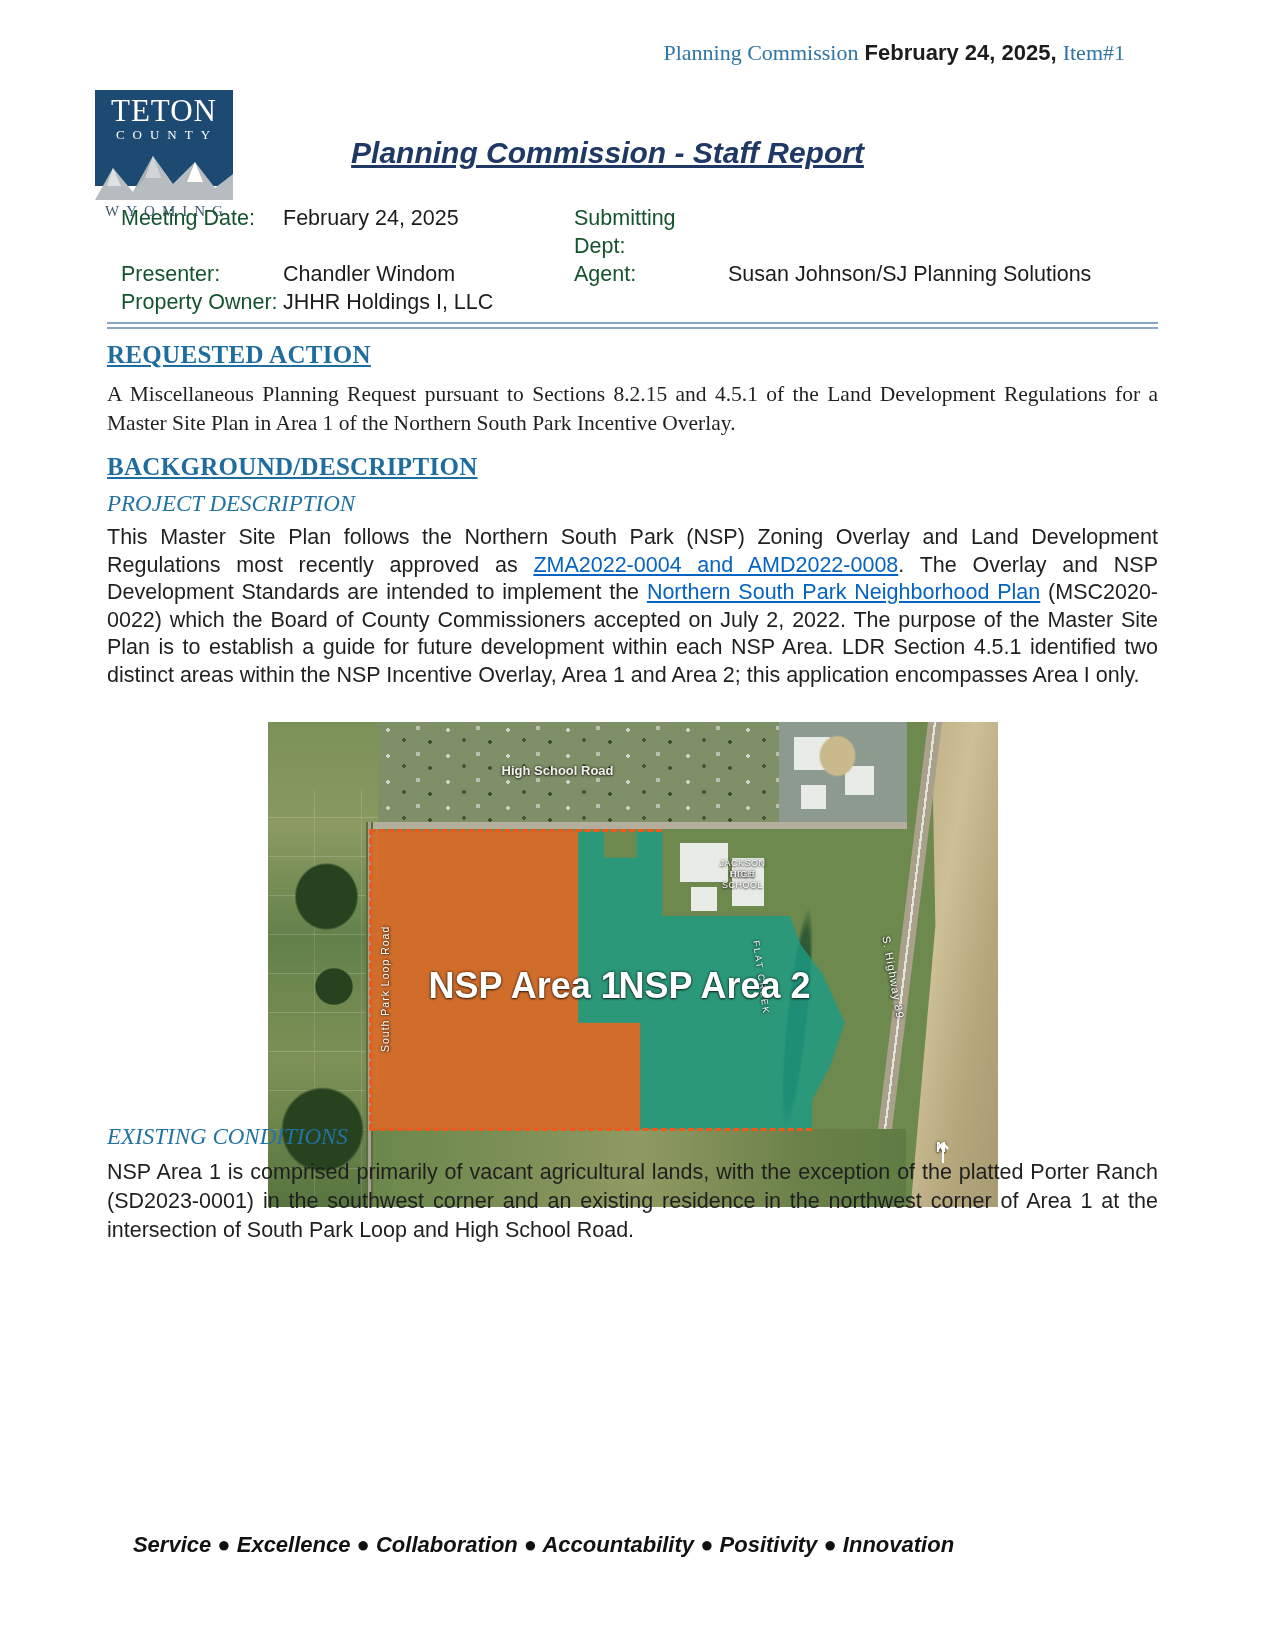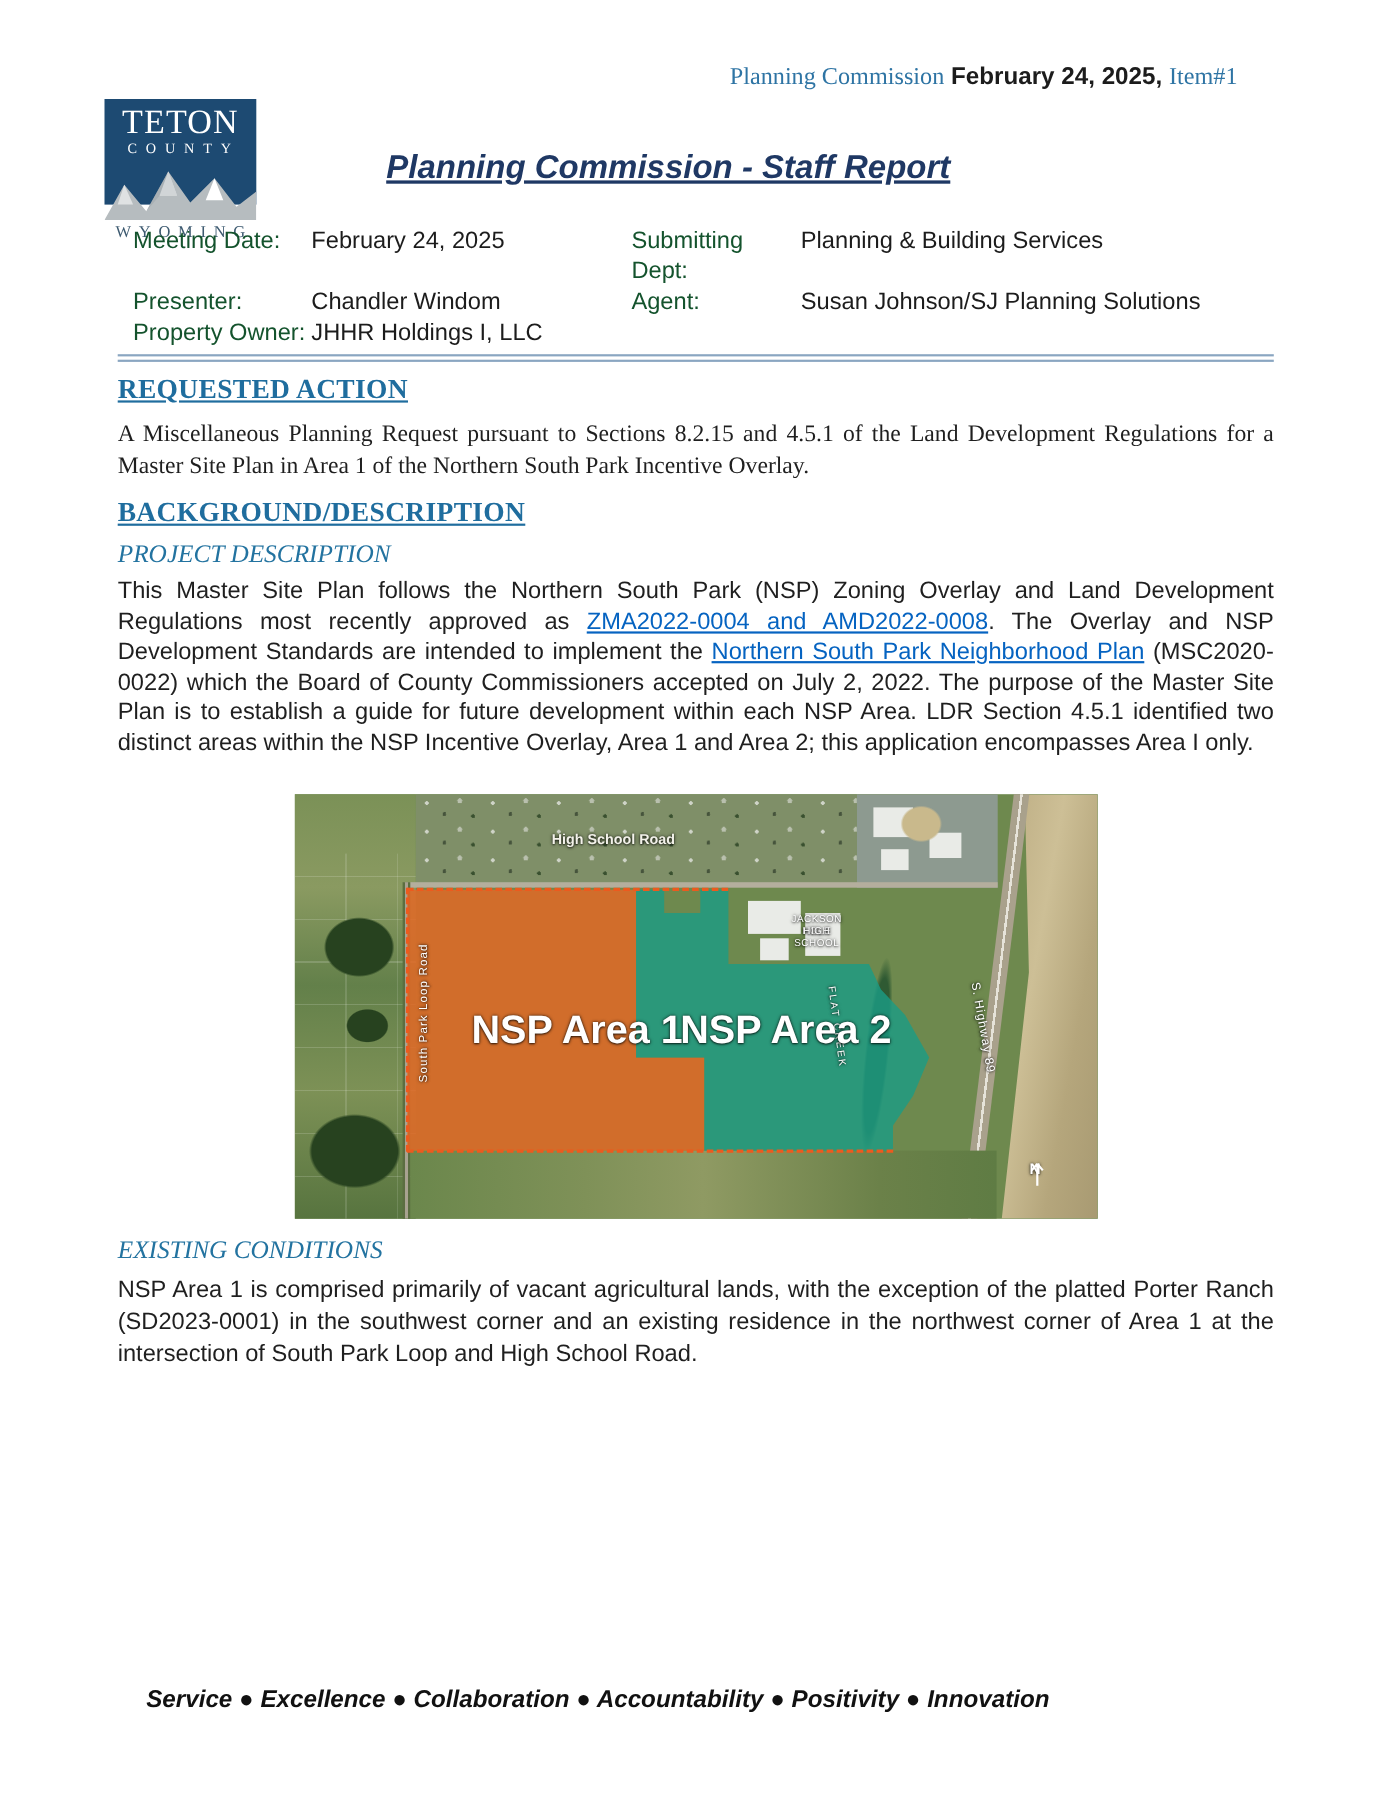--- a/index.html
+++ b/index.html
@@ -1,20 +1,20 @@
 <!DOCTYPE html>
 <html><head>
 <meta charset="utf-8">
 <style>
   html,body{margin:0;padding:0;background:#ffffff;}
   body{width:1265px;height:1637px;font-family:"Liberation Sans",sans-serif;color:#1f1f1f;position:relative;overflow:hidden;}
   .abs{position:absolute;}
 
   
-  .page-header{top:40px;right:140px;font-size:22px;white-space:nowrap;margin-top:16px;}
+  .page-header{top:40px;right:140px;font-size:22px;white-space:nowrap;}
   .ph-serif{font-family:"Liberation Serif",serif;color:#2e74a4;}
   .ph-date{font-weight:bold;color:#1c1c1c;}
 
   
   .logo{left:95px;top:70px;width:140px;text-align:center;}
   .logo-box{position:relative;width:138px;height:96px;background:#1d4a72;overflow:visible;margin-top:20px;}
   .logo-teton{font-family:"Liberation Serif",serif;color:#ffffff;font-size:31px;letter-spacing:1px;padding-top:5px;line-height:32px;}
   .logo-county{font-family:"Liberation Serif",serif;color:#ffffff;font-size:13px;letter-spacing:8px;line-height:16px;margin-left:6px;}
   .logo-mtns{position:absolute;left:0;bottom:-14px;width:138px;height:54px;}
   .logo-wyoming{font-family:"Liberation Serif",serif;color:#3d5a70;font-size:15px;letter-spacing:7px;margin-top:17px;margin-left:5px;}
@@ -38,21 +38,21 @@
   .ra-heading{top:341px;left:107px;}
   .ra-body{top:380px;left:107px;width:1051px;font-size:21.5px;line-height:29px;text-align:justify;font-family:Liberation Serif, serif;}
   .bd-heading{top:453px;left:107px;}
   .pd-heading{top:491px;left:107px;}
   .pd-body{top:524px;left:107px;width:1051px;font-size:21.5px;line-height:27.5px;text-align:justify;}
   .ec-heading{top:1124px;left:107px;}
   .ec-body{top:1158px;left:107px;width:1051px;font-size:21.5px;line-height:29px;text-align:justify;}
   a.doclink{color:#0563c1;text-decoration:underline;cursor:pointer;}
 
   
-  .map{top:722px;left:268px;width:730px;height:386px;overflow:hidden;background:#6e894e;}
+  .map{top:722px;left:268px;width:730px;height:485px;overflow:hidden;background:#6e894e;}
   .map *{position:absolute;}
   .m-fields-left{left:0;top:0;width:15%;height:100%;
     background:linear-gradient(180deg,#7b9157 0%,#8a9a61 22%,#63804a 45%,#7d9156 70%,#57743f 100%);}
   .m-grid{left:0;top:14%;width:15%;height:86%;
     background-image:repeating-linear-gradient(0deg,transparent 0 38px,rgba(255,255,255,0.16) 38px 39px),
                      repeating-linear-gradient(90deg,transparent 0 46px,rgba(255,255,255,0.13) 46px 47px);}
   .m-pond{background:radial-gradient(ellipse at center,#27421f 58%,rgba(39,66,31,0) 62%);}
   .m-pond.p1{left:3%;top:28%;width:10%;height:16%;}
   .m-pond.p2{left:1%;top:74%;width:13%;height:20%;}
   .m-pond.p3{left:6%;top:50%;width:6%;height:9%;}
@@ -129,21 +129,20 @@
   <div class="logo-wyoming">WYOMING</div>
 </div>
 
 <div class="abs doc-title">Planning Commission - Staff Report</div>
 
 <div class="abs meta">
   <div class="meta-row">
     <span class="meta-label">Meeting Date:</span>
     <span class="meta-val">February 24, 2025</span>
     <span class="meta-label">Submitting Dept:</span>
-    <span class="meta-val">Planning &amp; Building Services</span>
   </div>
   <div class="meta-row">
     <span class="meta-label">Presenter:</span>
     <span class="meta-val">Chandler Windom</span>
     <span class="meta-label">Agent:</span>
     <span class="meta-val">Susan Johnson/SJ Planning Solutions</span>
   </div>
   <div class="meta-row wide">
     <span class="meta-label">Property Owner:</span>
     <span class="meta-val">JHHR Holdings I, LLC</span>

